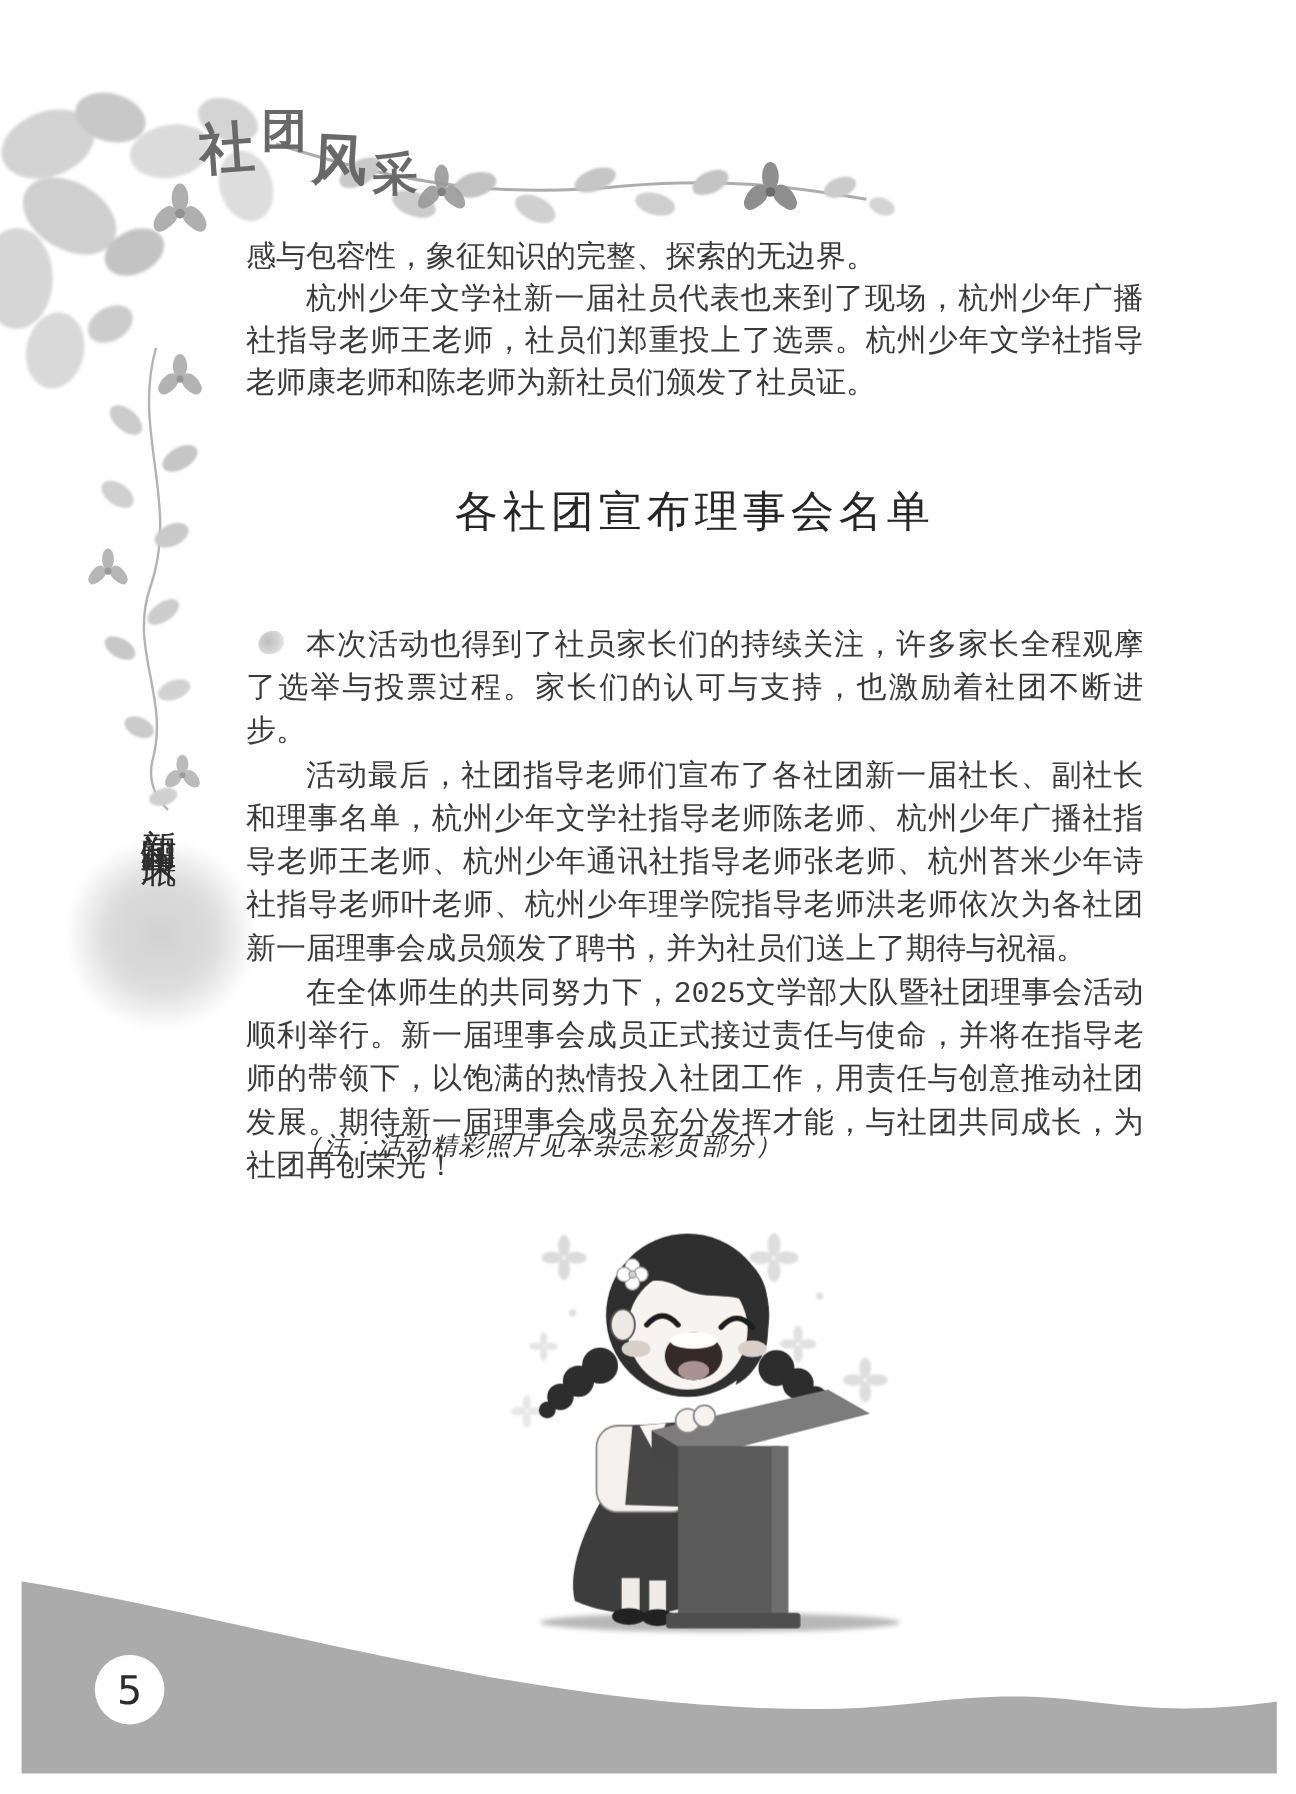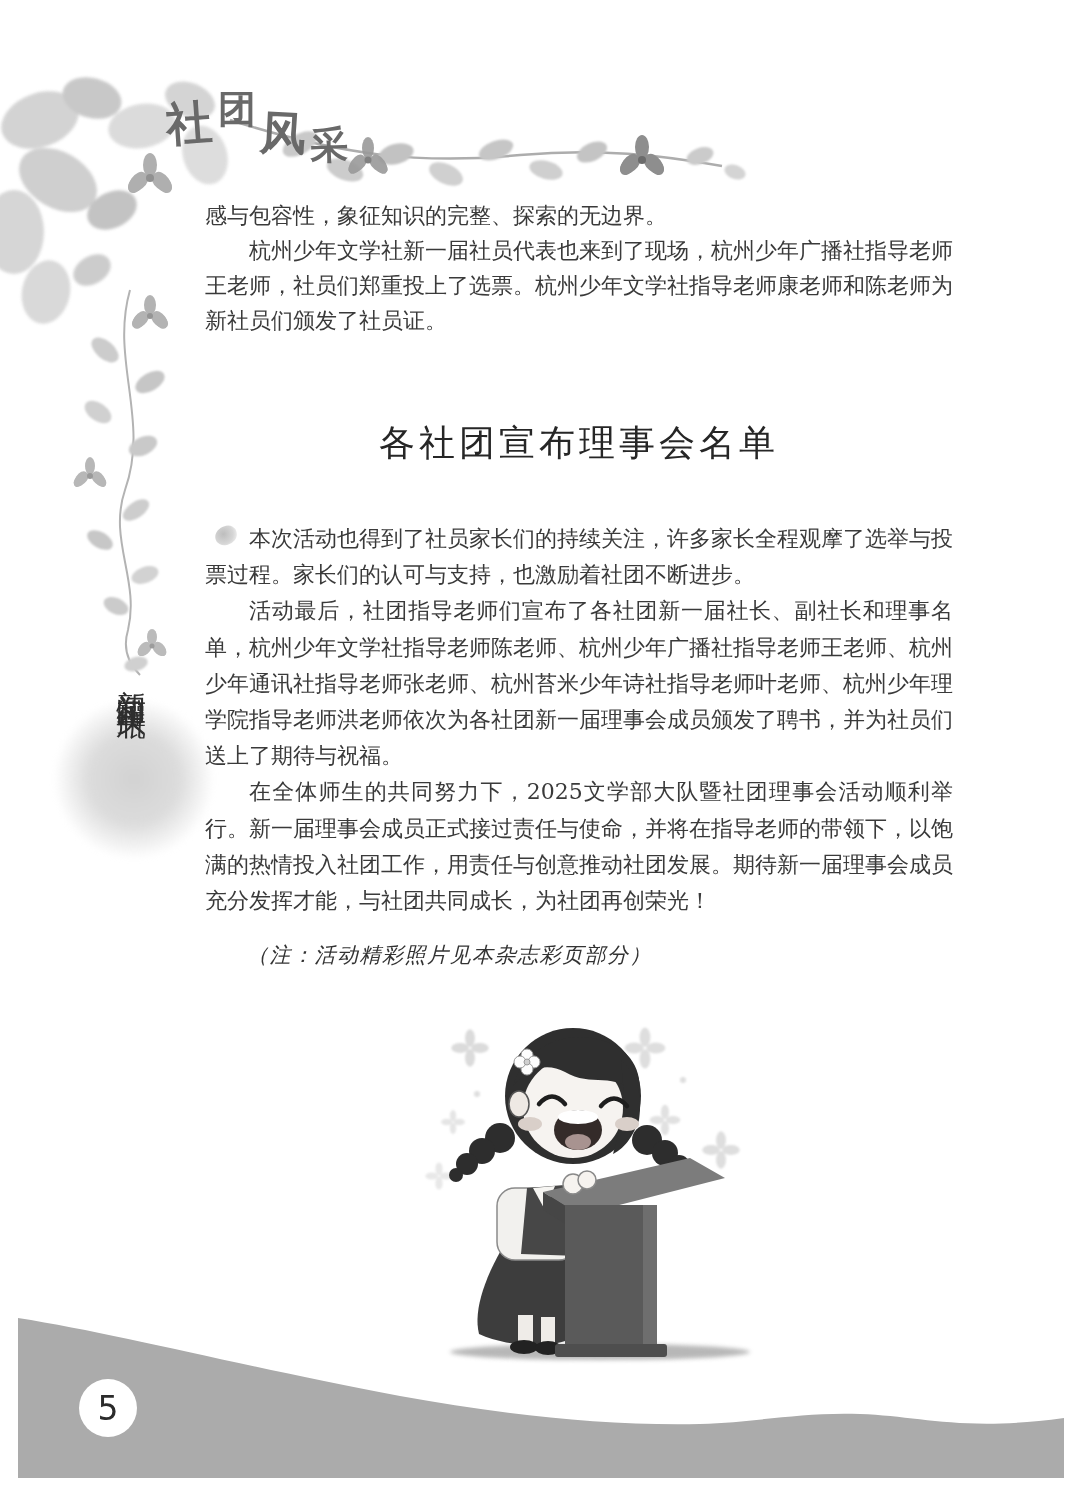--- a/index.html
+++ b/index.html
@@ -11,29 +11,29 @@
   .logo{position:absolute;left:160px;top:84px;width:220px;height:90px;z-index:4;
         font-family:"DejaVu Sans","Liberation Sans",sans-serif;font-weight:800;color:#696969;}
   .logo span{position:absolute;display:block;line-height:1;}
   .logo .c0{left:6px;top:16px;font-size:46px;transform:rotate(-4deg);}
   .logo .c1{left:58px;top:6px;font-size:38px;}
   .logo .c2{left:100px;top:26px;font-size:46px;transform:rotate(3deg);}
   .logo .c3{left:150px;top:42px;font-size:38px;transform:rotate(-2deg);}
 
   
   .textcol{position:absolute;left:205px;width:748px;text-align:justify;
-           font-size:22px;color:#3a3a3a;z-index:3;}
+           font-size:25px;color:#3a3a3a;z-index:3;font-family:Liberation Mono, monospace;}
   .textcol p{margin:0;}
   .indent{text-indent:2em;}
   #block-intro{top:198px;line-height:35px;}
   #block-main{top:521px;line-height:36.2px;}
 
   .heading{position:absolute;left:205px;top:402px;width:748px;z-index:3;
            text-align:center;font-size:36px;letter-spacing:4px;color:#262626;
-           font-weight:400;margin-top:17px;}
+           font-weight:400;}
 
   .note{position:absolute;left:205px;top:941px;width:748px;z-index:3;
         font-size:21px;letter-spacing:1.5px;color:#333;font-style:italic;text-indent:2em;}
 
   
   .blob-marker{position:absolute;left:215px;top:526px;width:22px;height:19px;z-index:3;
         border-radius:58% 42% 55% 45%;
         background:radial-gradient(circle at 40% 40%, #bdbdbd 0%, #d6d6d6 55%, rgba(230,230,230,0) 100%);
         transform:rotate(-12deg);}
 

